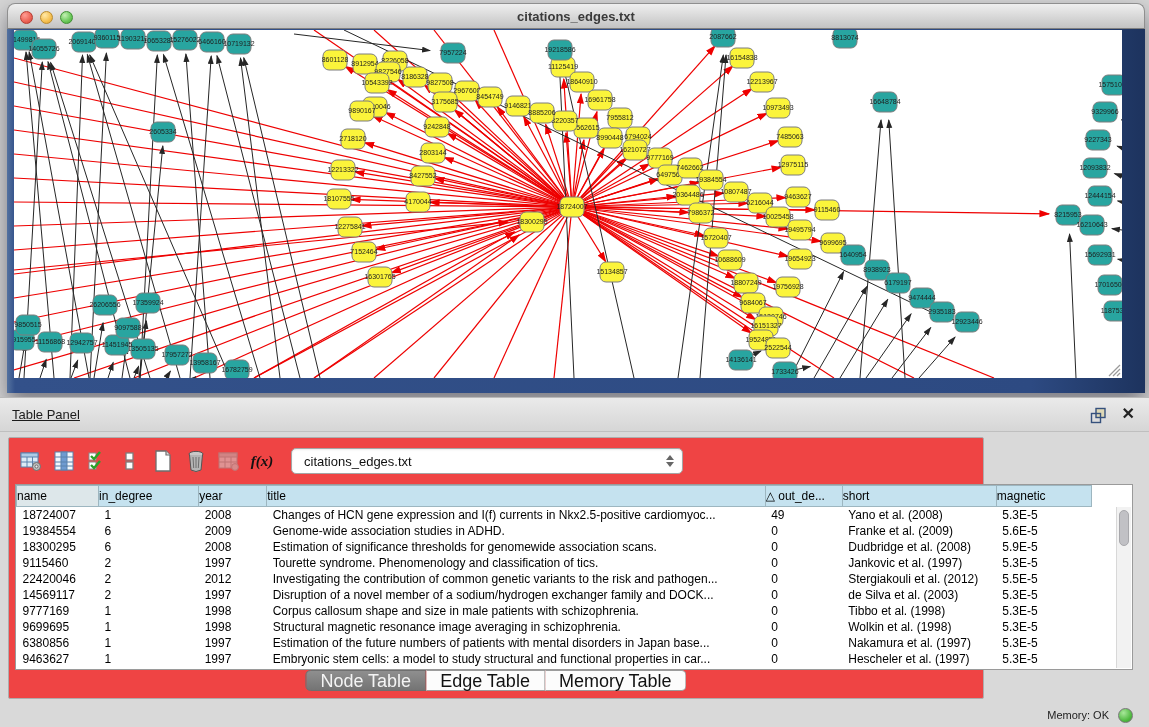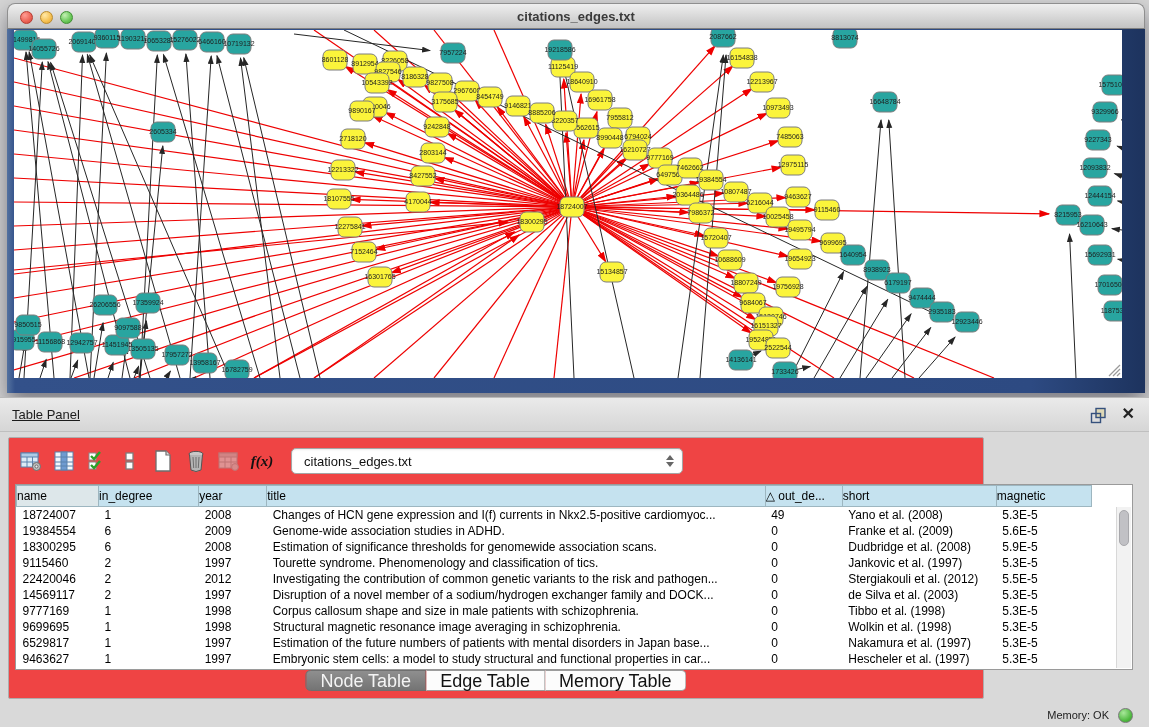--- a/index.html
+++ b/index.html
@@ -859,21 +859,21 @@
               <tr>
                 <td class="c0">9699695</td>
                 <td class="c1">1</td>
                 <td class="c2">1998</td>
                 <td class="c3">Structural magnetic resonance image averaging in schizophrenia.</td>
                 <td class="c4">0</td>
                 <td class="c5">Wolkin et al. (1998)</td>
                 <td class="c6">5.3E-5</td>
               </tr>
               <tr>
-                <td class="c0">6529817</td>
+                <td class="c0">6380856</td>
                 <td class="c1">1</td>
                 <td class="c2">1997</td>
                 <td class="c3">Estimation of the future numbers of patients with mental disorders in Japan base...</td>
                 <td class="c4">0</td>
                 <td class="c5">Nakamura et al. (1997)</td>
                 <td class="c6">5.3E-5</td>
               </tr>
               <tr>
                 <td class="c0">9463627</td>
                 <td class="c1">1</td>

